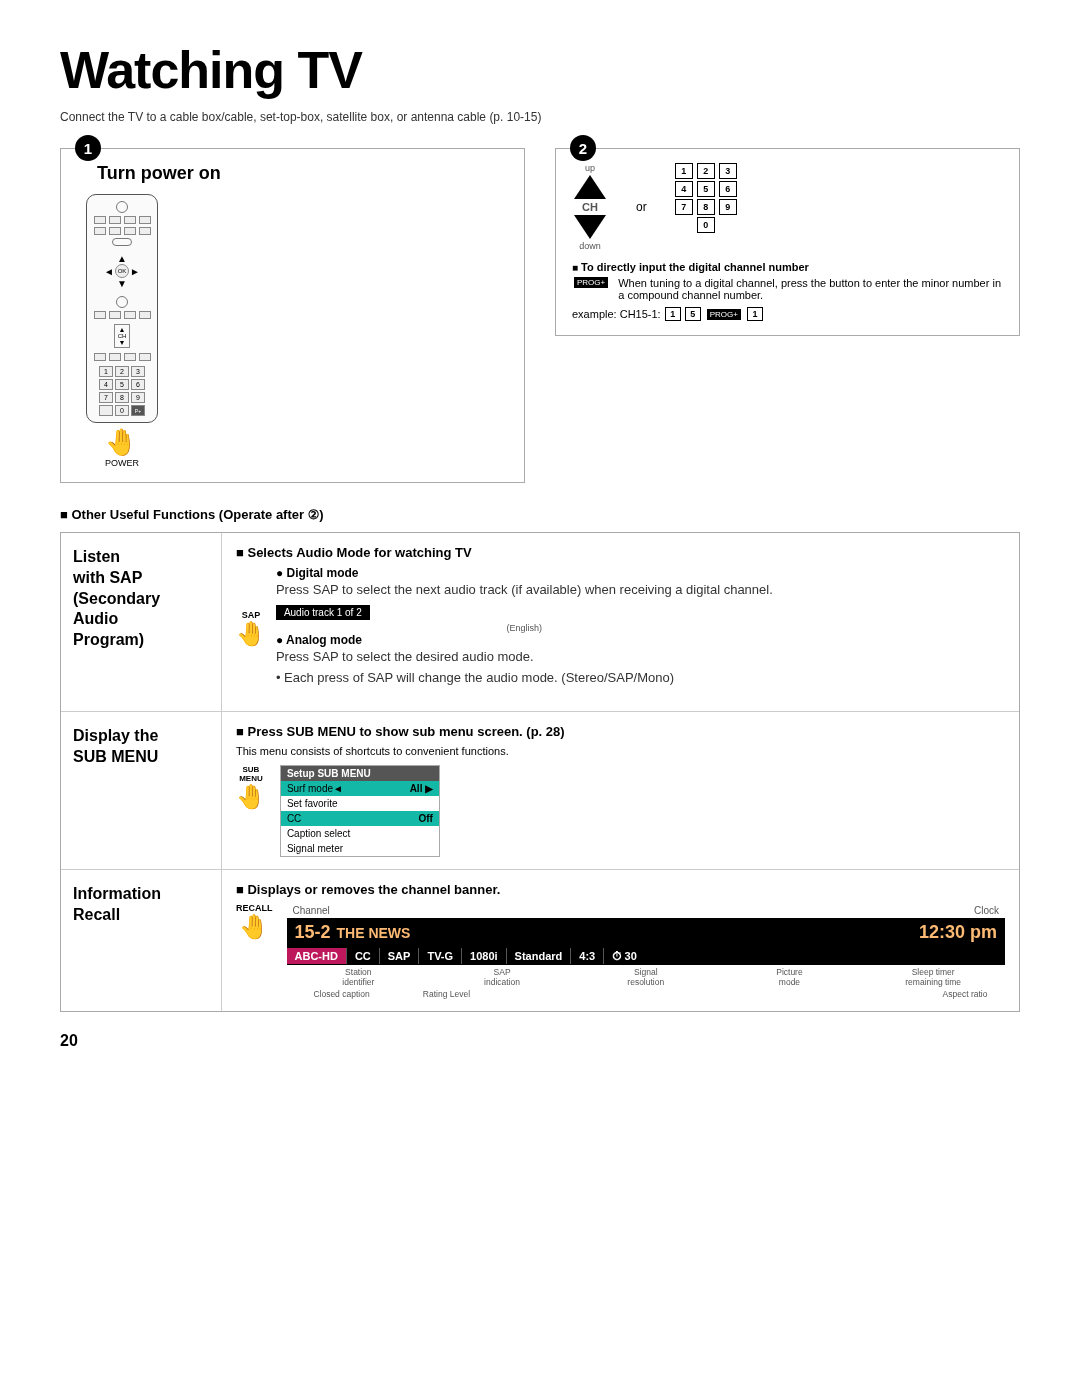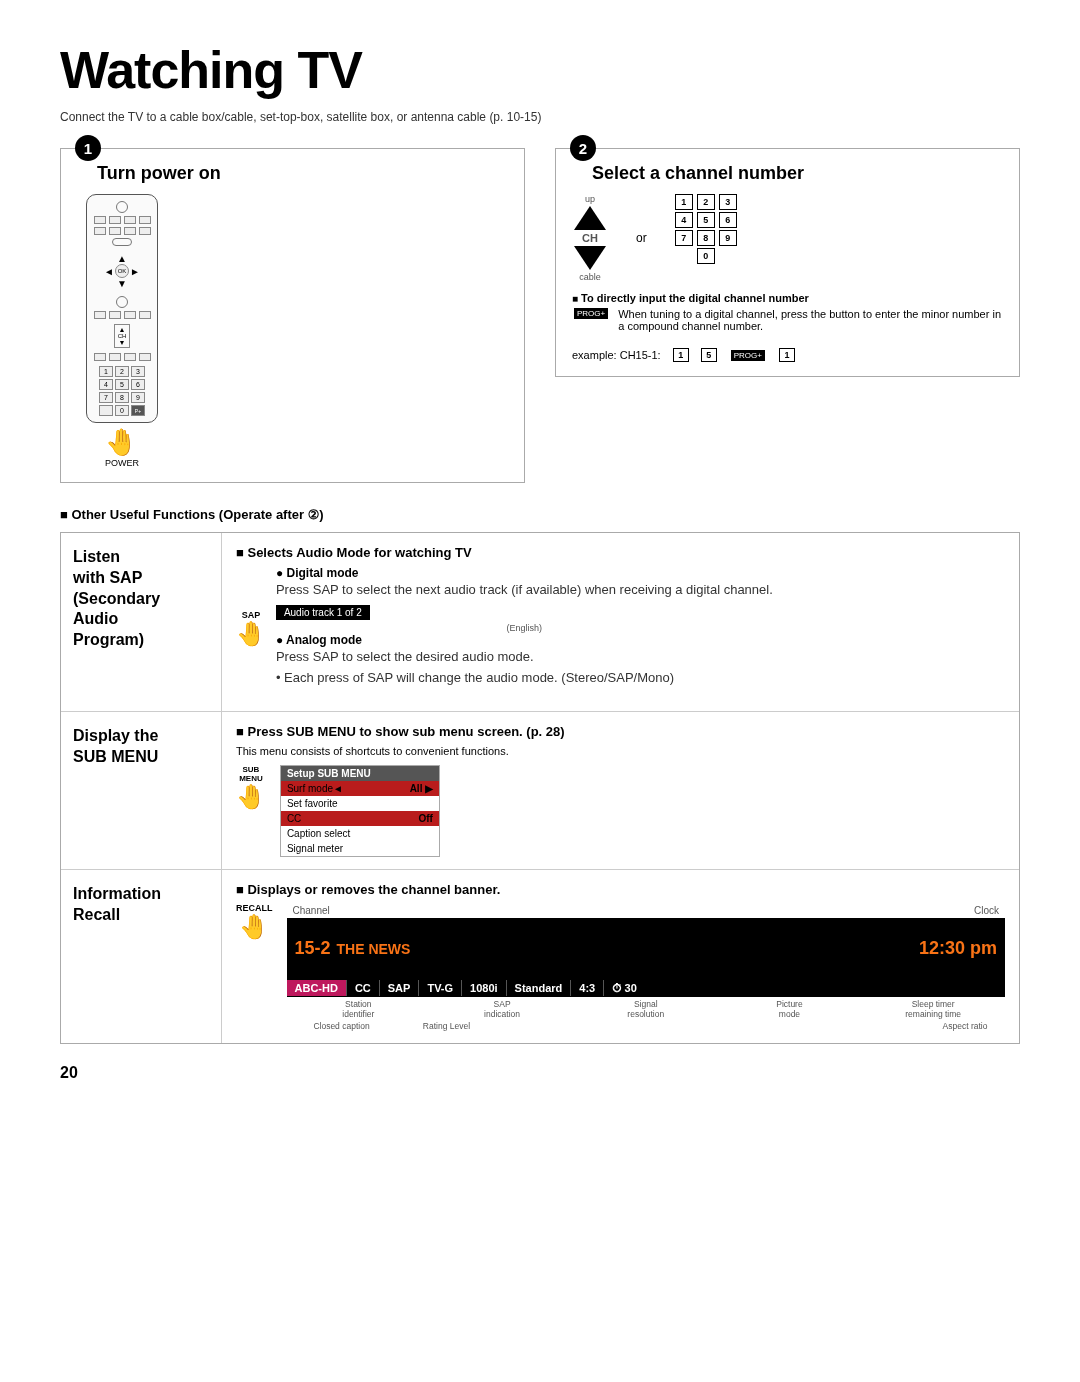--- a/index.html
+++ b/index.html
@@ -97,21 +97,21 @@
     .note-box .note-title { font-weight: bold; text-align: center; margin-bottom: 4px; font-size: 11px; }
     
     .channel-select-area { display: flex; align-items: flex-start; gap: 20px; }
     .ch-label { font-size: 10px; font-weight: bold; color: #555; }
     .ch-or { font-size: 12px; margin: 0 8px; align-self: center; }
     .numpad-cell { width: 18px; height: 16px; border: 1.5px solid #000; font-size: 9px; display: flex; align-items: center; justify-content: center; font-weight: bold; }
     .digital-note { margin-top: 10px; font-size: 11px; }
     .digital-note .dn-title { font-weight: bold; font-size: 11px; margin-bottom: 4px; }
     .prog-btn { display: inline-block; background: #000; color: #fff; font-size: 8px; padding: 1px 3px; margin: 0 2px; }
     .num-btn-inline { display: inline-flex; width: 16px; height: 14px; border: 1.5px solid #000; align-items: center; justify-content: center; font-size: 9px; font-weight: bold; }
-    .example-row { display: flex; align-items: center; gap: 12px; margin-top: 16px; font-size: 11px; }
+    .example-row { display: flex; align-items: center; gap: 4px; margin-top: 6px; font-size: 11px; }
     
     .other-functions-header {
       font-size: 13px;
       font-weight: bold;
       margin: 10px 0 10px 0;
     }
     
     .function-section {
       border: 1.5px solid #aaa;
       margin-bottom: 0;
@@ -182,37 +182,37 @@
       padding: 2px 6px;
     }
     .submenu-row {
       display: flex;
       align-items: center;
       padding: 2px 6px;
       font-size: 10px;
       gap: 6px;
     }
     .submenu-row.highlight {
-      background: #b91c1c;
+      background: #14b8a6;
       justify-content: flex-end;
     }
     .submenu-val { margin-left: auto; font-weight: bold; }
     .recall-banner-header {
       display: flex;
       justify-content: space-between;
       padding: 2px 6px;
       font-size: 10px;
       color: #555;
     }
     .recall-banner-main {
       display: flex;
       align-items: center;
       background: #000;
-      color: #f97316;
-      padding: 20px 8px;
+      color: #fdba74;
+      padding: 4px 8px;
       gap: 6px;
     }
     .recall-ch { font-size: 18px; font-weight: bold; }
     .recall-name { font-size: 14px; font-weight: bold; flex: 1; }
     .recall-time { font-size: 18px; font-weight: bold; }
     .recall-station { font-size: 12px; font-weight: bold; padding: 2px 8px; background: #be185d; }
     .recall-info-row {
       display: flex;
       align-items: center;
       background: #000;
@@ -314,33 +314,32 @@
           <div style="font-size:26px;">🤚</div>
           <div class="label-small">POWER</div>
         </div>
       </div>
 
     </div>
   </div>
 
   <div class="step-box">
     <div class="step-number">2</div>
-    <div class="step-title">Select a channel number</div>
     <div class="channel-select-area">
 
       <div class="up-down-col">
         <span class="up-label">up</span>
         <svg width="36" height="28" viewBox="0 0 36 28">
           <polygon points="18,2 34,26 2,26" fill="#000"></polygon>
         </svg>
         <span class="ch-label" style="font-size:11px;font-weight:bold;">CH</span>
         <svg width="36" height="28" viewBox="0 0 36 28">
           <polygon points="18,26 34,2 2,2" fill="#000"></polygon>
         </svg>
-        <span class="down-label">cable</span>
+        <span class="down-label">down</span>
       </div>
 
       <div class="ch-or">or</div>
 
       <div style="display:flex;flex-direction:column;align-items:center;">
         <div style="display:grid;grid-template-columns:repeat(3,20px);gap:2px;">
           <div class="numpad-cell">1</div>
             <div class="numpad-cell">2</div>
             <div class="numpad-cell">3</div>
           <div class="numpad-cell">4</div>

